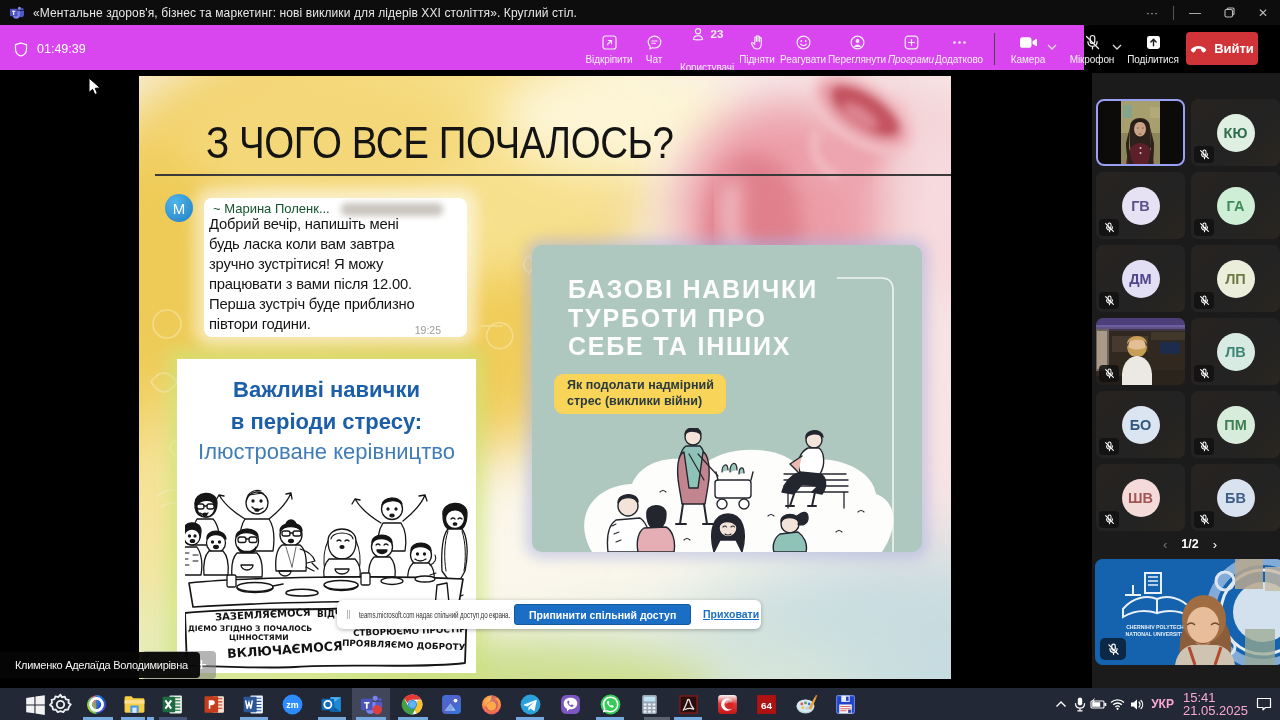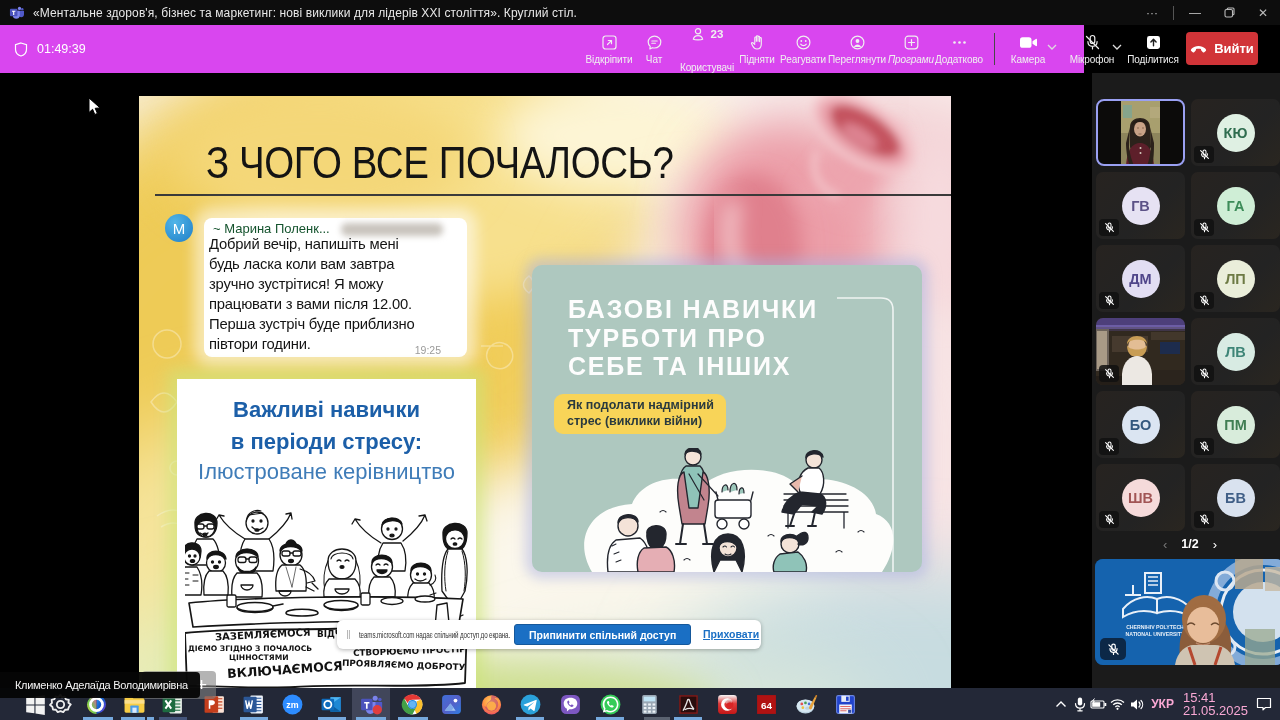--- a/index.html
+++ b/index.html
@@ -19,21 +19,21 @@
 #toolbar { position:absolute; left:0; top:25px; width:1084px; height:48px; background:#d946ef; }
 #timer { position:absolute; left:14px; top:0; height:48px; display:flex; align-items:center; gap:9px; color:#fff; font-size:12.5px; }
 .tbtn { position:absolute; top:0; height:48px; display:flex; flex-direction:column; align-items:center; justify-content:center; gap:2px; color:#f0f0f0; }
 .tbtn .ticon { height:18px; display:flex; align-items:center; justify-content:center; gap:3px; }
 .tbtn .tlabel { font-size:10px; line-height:11px; letter-spacing:-.1px; white-space:nowrap; }
 .tchev { position:absolute; top:14px; width:16px; height:16px; display:flex; align-items:center; justify-content:center; }
 #toolbar .tdivider { position:absolute; left:994px; top:8px; width:1px; height:32px; background:#484848; }
 #leave-btn { position:absolute; left:1186px; top:7px; width:72px; height:33px; background:#d13438; border-radius:4px; display:flex; align-items:center; justify-content:center; gap:7px; color:#fff; font-size:13px; font-weight:bold; }
 
 
-#stage { position:absolute; left:0; top:90px; width:1084px; height:615px; background:#000; overflow:hidden; }
+#stage { position:absolute; left:0; top:70px; width:1084px; height:615px; background:#000; overflow:hidden; }
 #slide { position:absolute; left:139px; top:6px; width:812px; height:603px; overflow:hidden; background:#faf3ea; }
 #slide-bg { position:absolute; left:0; top:0; width:812px; height:603px; }
 #slide-title { position:absolute; left:67px; top:42px; width:700px; color:#141414; font-size:44px; letter-spacing:-.5px; transform:scaleX(.875); transform-origin:left; font-family:"Liberation Sans",sans-serif; }
 #title-rule { position:absolute; left:16px; top:98px; width:796px; height:1.5px; background:#3a3a3a; }
 
 
 #chat-shot { position:absolute; left:24px; top:116px; width:290px; height:150px; }
 #chat-bubble { position:absolute; left:41px; top:6px; width:263px; height:139px; background:#fff; border-radius:8px; box-shadow:0 0 14px 10px rgba(255,255,255,.55); }
 #chat-avatar { position:absolute; left:2px; top:2px; width:28px; height:28px; border-radius:50%; background:radial-gradient(circle at 35% 30%,#51b5e8,#1f7ec7); color:#fff; font-size:15px; display:flex; align-items:center; justify-content:center; }
 #chat-name { position:absolute; left:50px; top:9px; color:#14532d; font-size:13px; font-weight:normal; }

